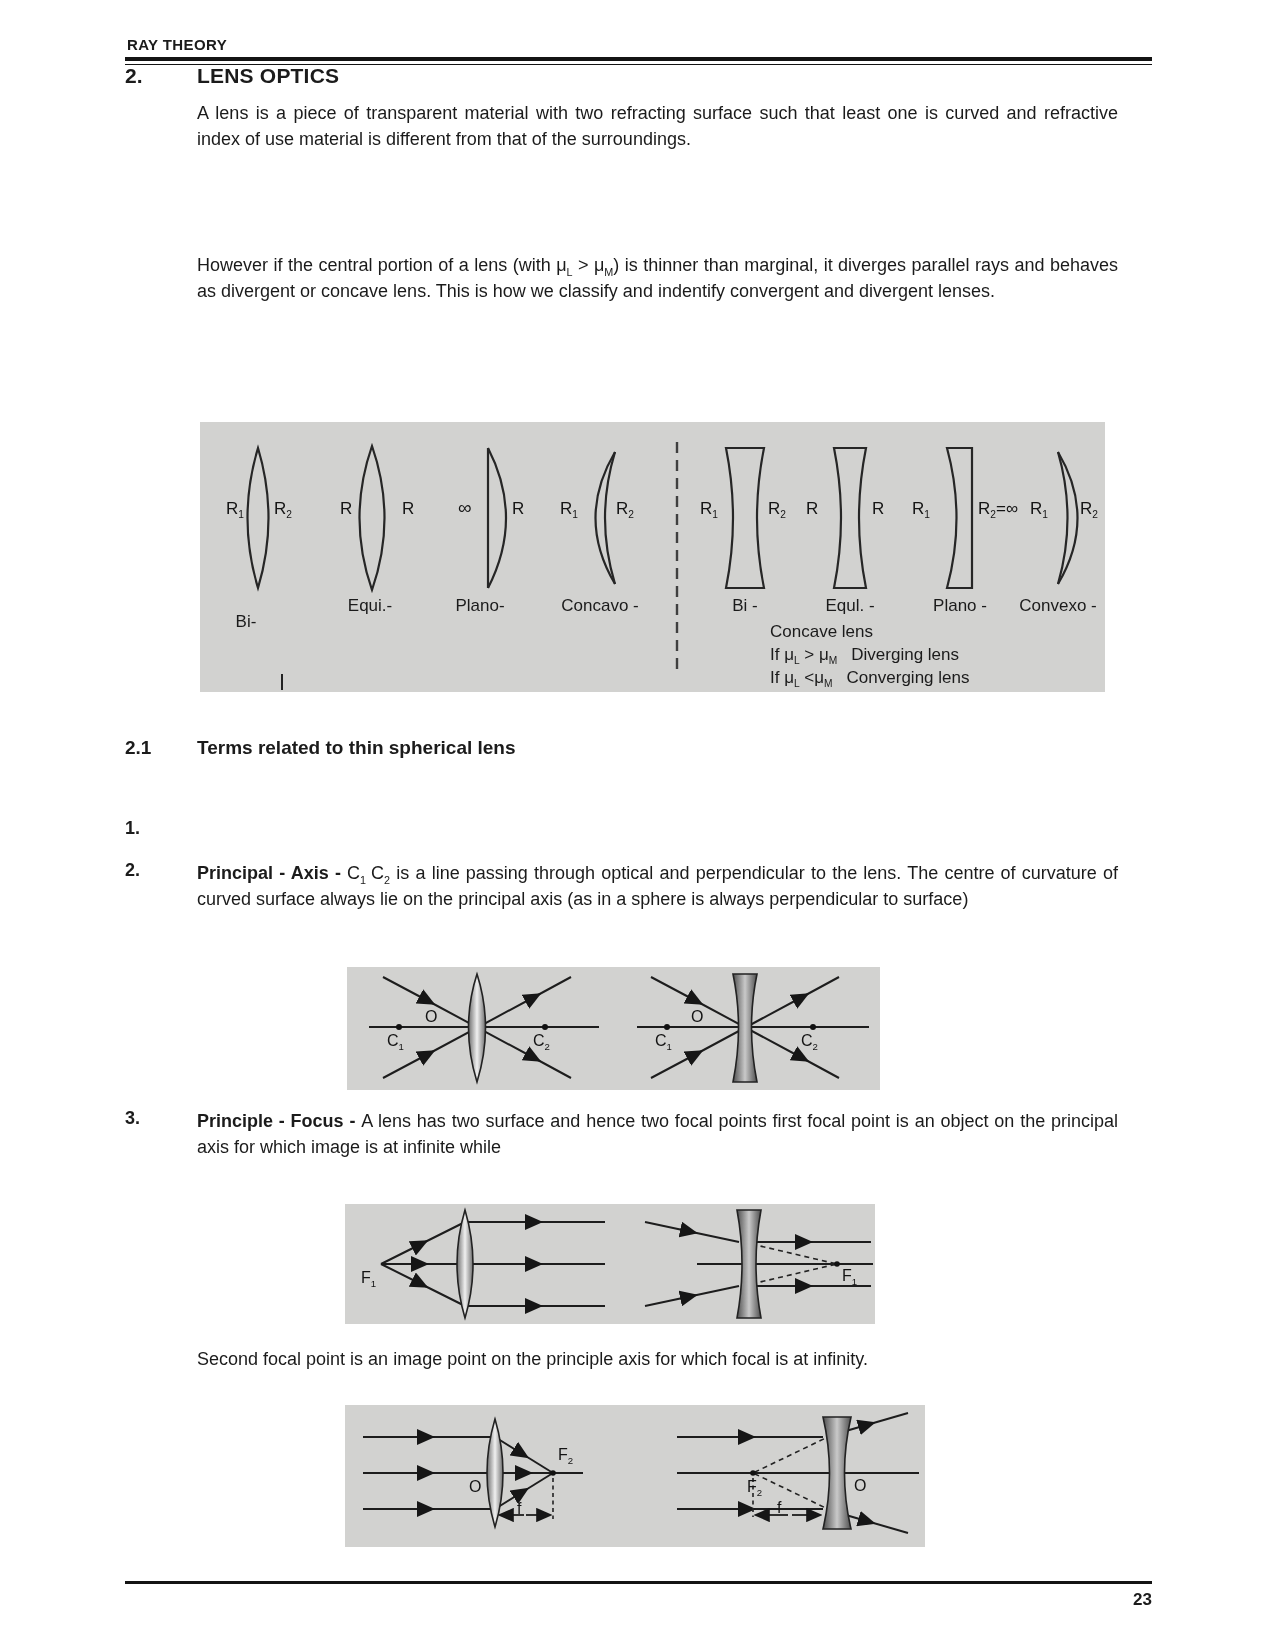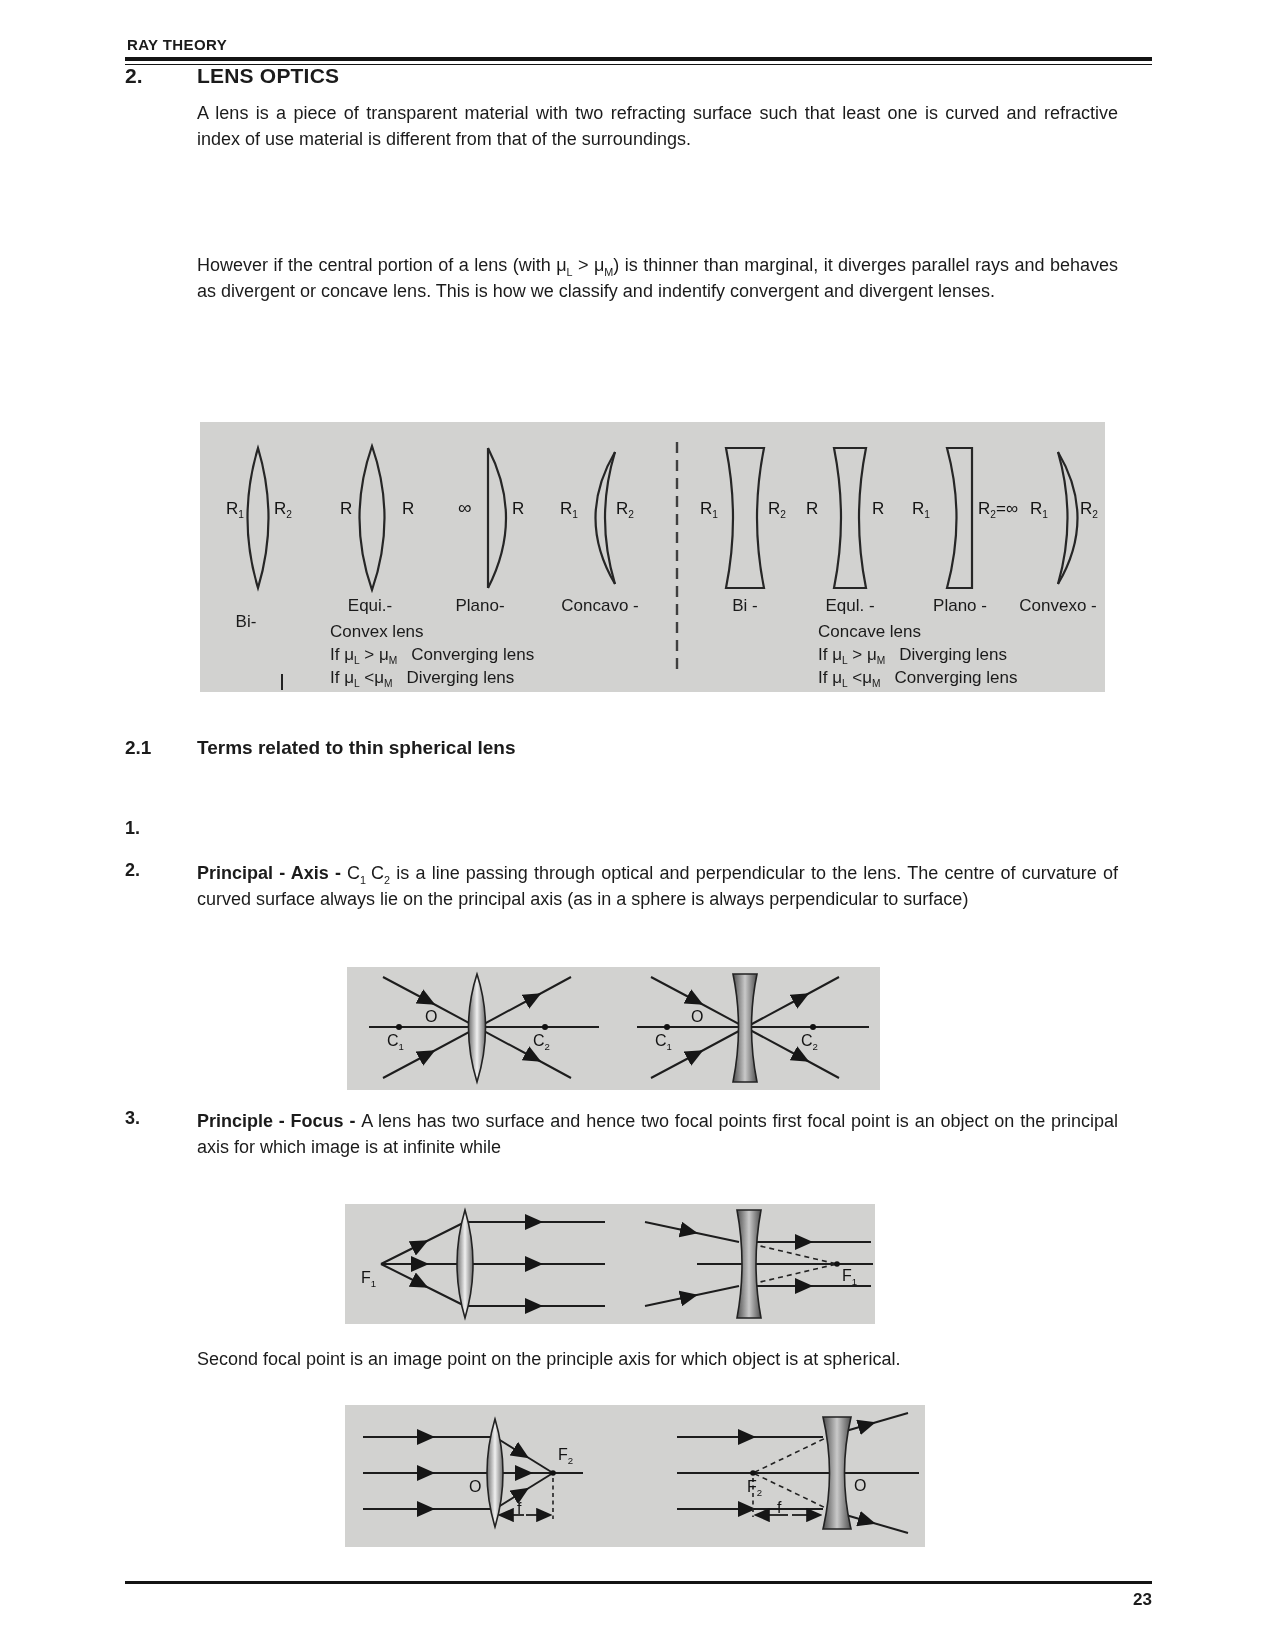--- a/index.html
+++ b/index.html
@@ -79,27 +79,22 @@
 
     <span class="cat" style="left:46px;margin-top:16px;">Bi-</span>
     <span class="cat" style="left:170px;">Equi.-</span>
     <span class="cat" style="left:280px;">Plano-</span>
     <span class="cat" style="left:400px;">Concavo -</span>
     <span class="cat" style="left:545px;">Bi -</span>
     <span class="cat" style="left:650px;">Equl. -</span>
     <span class="cat" style="left:760px;">Plano -</span>
     <span class="cat" style="left:858px;">Convexo -</span>
 
-    <div class="stack" style="left:130px;top:198px;">
-      <div>Convex lens</div>
-      <div><span>If μ</span><sub>L</sub><span> &gt; μ</span><sub>M</sub><span class="outcome">Converging lens</span></div>
-      <div><span>If μ</span><sub>L</sub><span> &lt;μ</span><sub>M</sub><span class="outcome">Diverging lens</span></div>
-    </div>
-
-    <div class="stack" style="left:570px;top:198px;margin-left:48px;">
+
+    <div class="stack" style="left:570px;top:198px;">
       <div>Concave lens</div>
       <div><span>If μ</span><sub>L</sub><span> &gt; μ</span><sub>M</sub><span class="outcome">Diverging lens</span></div>
       <div><span>If μ</span><sub>L</sub><span> &lt;μ</span><sub>M</sub><span class="outcome">Converging lens</span></div>
     </div>
     <div class="tick" style="left:81px;top:252px;height:16px;"></div>
   </div>
 
   <div class="abs sec21-num">2.1</div>
   <div class="abs sec21-title">Terms related to thin spherical lens</div>
 
@@ -186,21 +181,21 @@
         <path d="M398,82 L492,60"></path>
       </g>
       <path d="M120,6 Q104,60 120,114 Q136,60 120,6 Z" fill="url(#gc3)" stroke="#222" stroke-width="1.6"></path>
       <path d="M392,6 L416,6 Q406,60 416,114 L392,114 Q402,60 392,6 Z" fill="url(#gk3)" stroke="#222" stroke-width="1.6"></path>
       <circle cx="492" cy="60" r="2.8" fill="#111"></circle>
     </svg>
     <span class="flab" style="left:16px;top:66px;"><span>F</span><sub>1</sub></span>
     <span class="flab" style="left:497px;top:64px;"><span>F</span><sub>1</sub></span>
   </div>
 
-  <div class="abs body-text" style="top:1346px;">Second focal point is an image point on the principle axis for which object is at spherical.</div>
+  <div class="abs body-text" style="top:1346px;">Second focal point is an image point on the principle axis for which focal is at infinity.</div>
 
   <div class="figbox" style="left:345px;top:1405px;width:580px;height:142px;">
     <svg width="580" height="142" viewBox="0 0 580 142">
       <defs>
         <linearGradient id="gc4" x1="0" y1="0" x2="1" y2="0">
           <stop offset="0" stop-color="#6e6e6e"></stop>
             <stop offset="0.5" stop-color="#f0f0f0"></stop>
             <stop offset="1" stop-color="#6e6e6e"></stop>
         </linearGradient>
         <linearGradient id="gk4" x1="0" y1="0" x2="1" y2="0">

